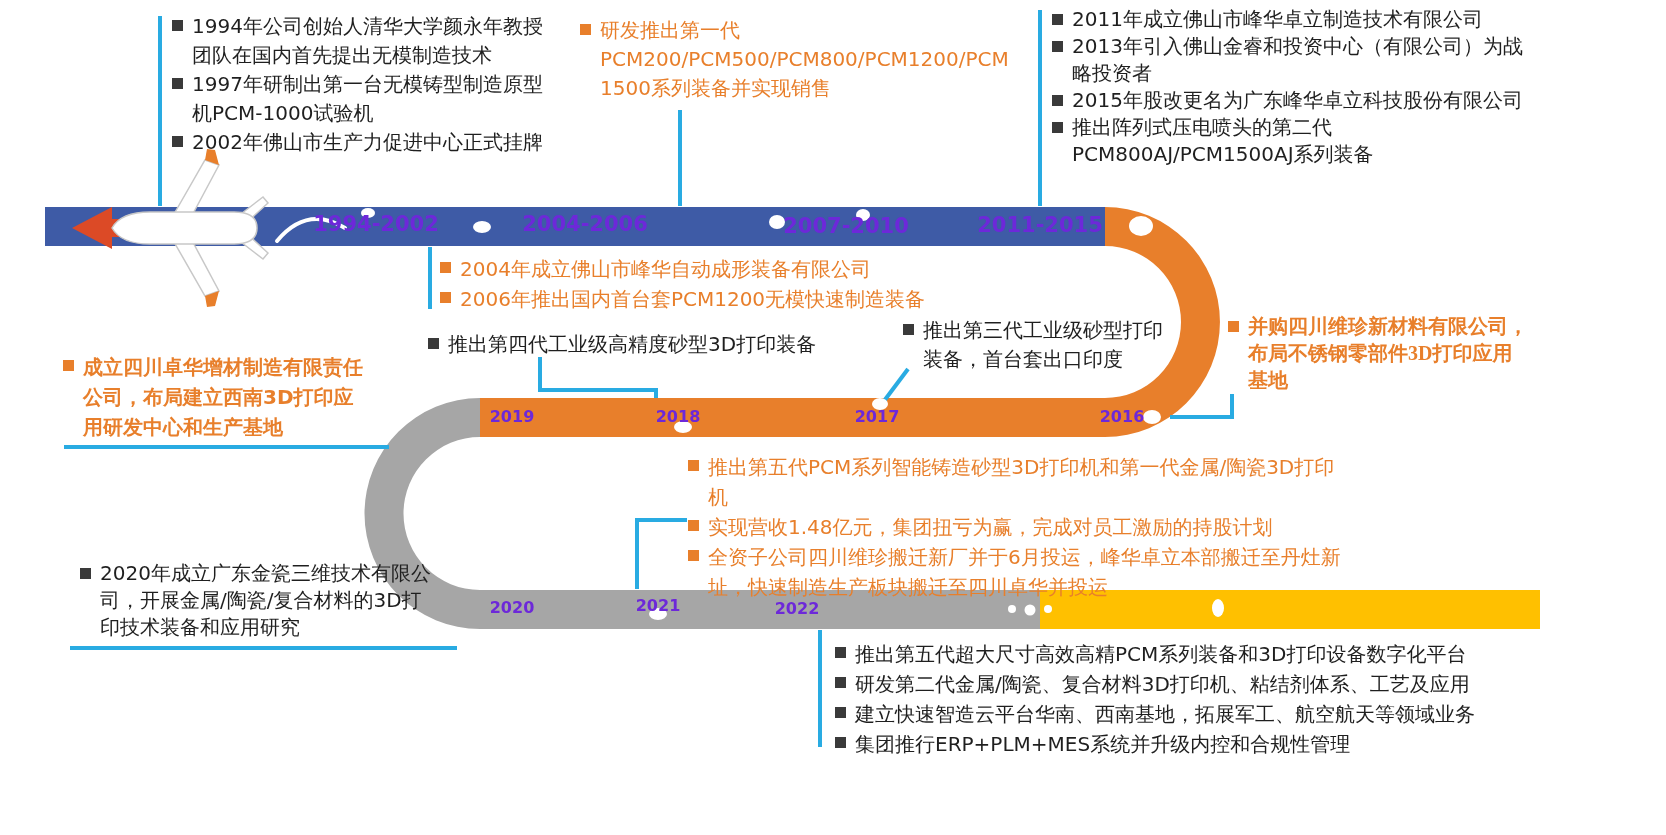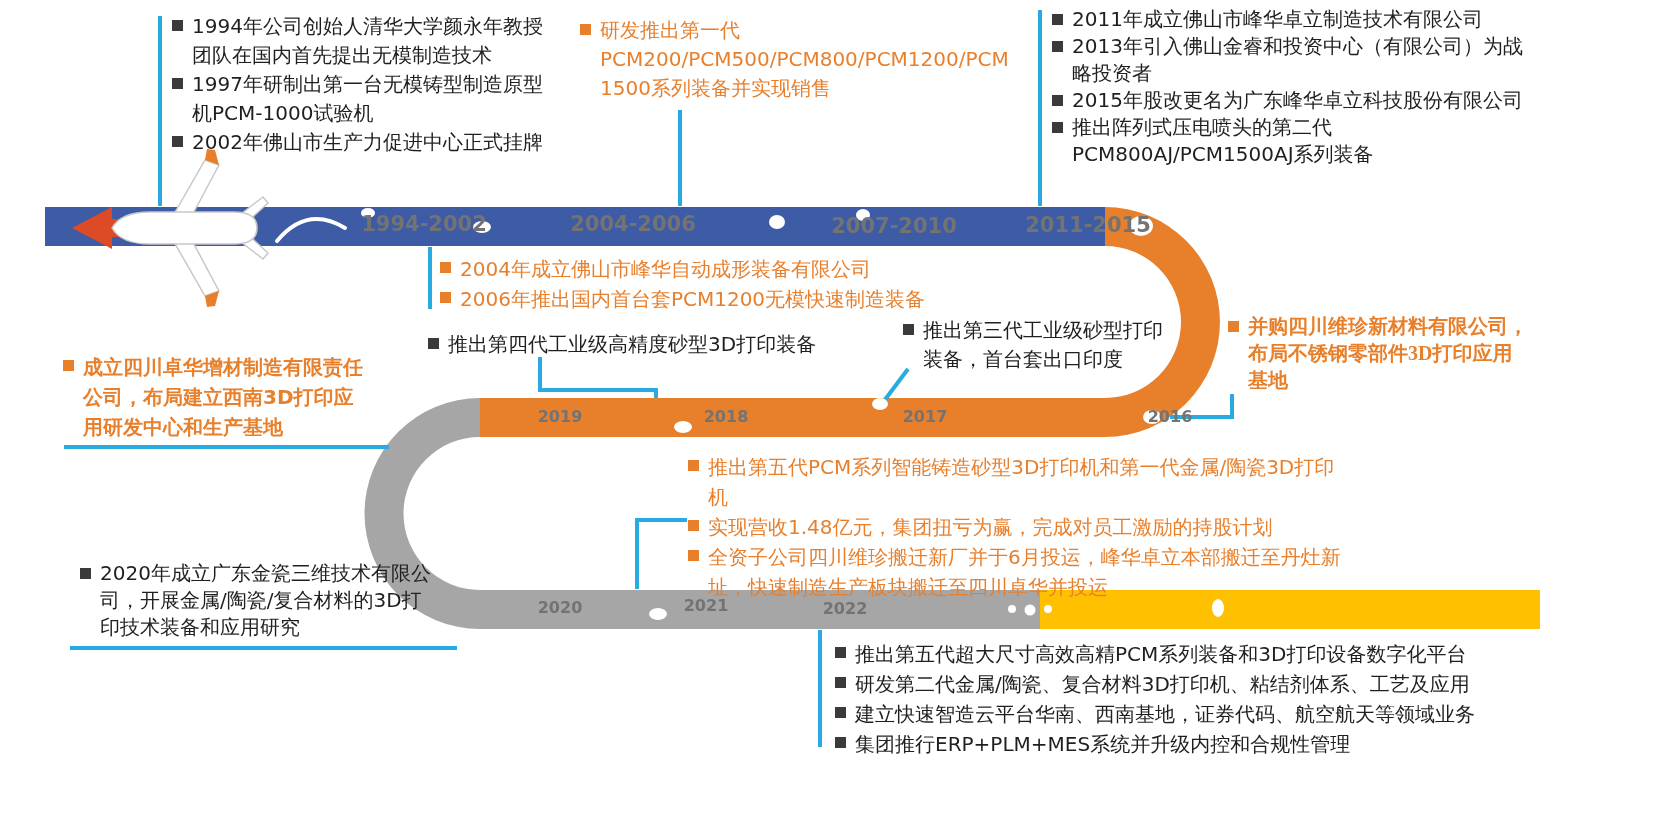--- a/index.html
+++ b/index.html
@@ -11,21 +11,21 @@
   .callout { position:absolute; font-size:20px; line-height:29px; color:#1F1F1F; }
   .callout .item { display:flex; gap:9px; align-items:flex-start; }
   .bullet { flex:0 0 11px; width:11px; height:11px; margin-top:8px; background:#3A3A3A; }
   .txt { white-space:pre-wrap; }
   .orange { color:#E87F2B; }
   .orange .bullet { background:#E87F2B; }
   .bold { font-weight:bold; }
   .break-all .txt { word-break:break-all; }
 
   .year { position:absolute; transform:translateX(-50%); font-weight:bold;
-          font-size:21px; color:#737373; white-space:nowrap;margin-left:48px; }
+          font-size:21px; color:#6d28d9; white-space:nowrap; }
   .year.small { font-size:16px; }
 
   #blkA { left:172px; top:12px;  width:378px; }
   #blkB { left:580px; top:16px;  width:432px; }
   #blkC { left:1052px; top:6px;  width:485px; line-height:27px; }
   #blkD { left:440px; top:254px; width:500px; line-height:30px; }
   #blkE { left:428px; top:330px; width:420px; }
   #blkF { left:903px; top:316px; width:276px; }
   #blkG { left:1228px; top:313px; width:302px; line-height:27px;font-family:Liberation Serif, serif; }
   #blkH { left:63px;  top:352px; width:302px; line-height:30px; }
@@ -216,21 +216,21 @@
     <div class="item">
       <span class="bullet"></span>
       <span class="txt">推出第五代超大尺寸高效高精PCM系列装备和3D打印设备数字化平台</span>
     </div>
     <div class="item">
       <span class="bullet"></span>
       <span class="txt">研发第二代金属/陶瓷、复合材料3D打印机、粘结剂体系、工艺及应用</span>
     </div>
     <div class="item">
       <span class="bullet"></span>
-      <span class="txt">建立快速智造云平台华南、西南基地，证券代码、航空航天等领域业务</span>
+      <span class="txt">建立快速智造云平台华南、西南基地，拓展军工、航空航天等领域业务</span>
     </div>
     <div class="item">
       <span class="bullet"></span>
       <span class="txt">集团推行ERP+PLM+MES系统并升级内控和合规性管理</span>
     </div>
   </div>
 
 </div>
 
 </body></html>

